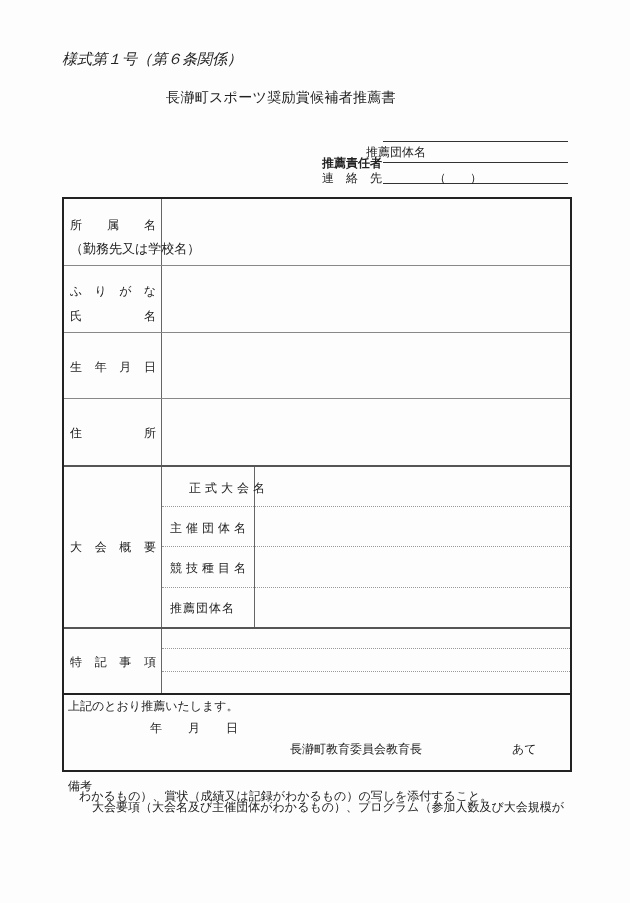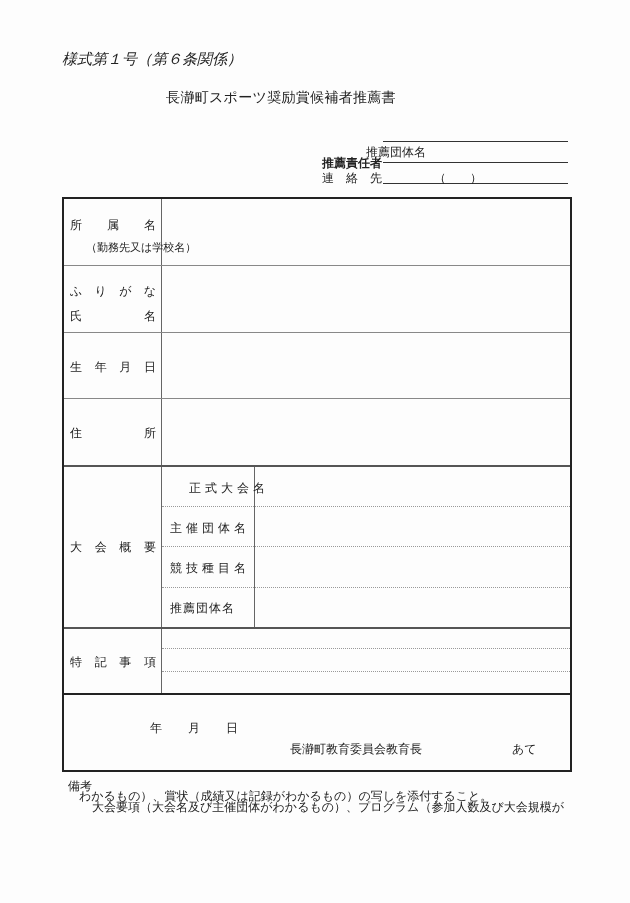--- a/index.html
+++ b/index.html
@@ -59,21 +59,21 @@
   <div class="hline dash" style="left:98px; width:408px; top:449px;"></div>
   <div class="hline dash" style="left:98px; width:408px; top:472px;"></div>
   <div class="hline thick" style="left:0; width:506px; top:494px; border-top-color:#222;"></div>
 
   <div class="cell-label" style="left:6px; top:18px;">
     <div class="spread">
         <span>所</span>
         <span>属</span>
         <span>名</span>
       </div>
-    <div style="font-size:11px; margin-top:6px;margin-left:16px;">（勤務先又は学校名）</div>
+    <div style="font-size:13px; margin-top:6px;">（勤務先又は学校名）</div>
   </div>
   <div class="abs" style="left:99px; top:0; width:405px; height:66px;"></div>
 
   <div class="cell-label" style="left:6px; top:84px;">
     <div class="spread">
         <span>ふ</span>
         <span>り</span>
         <span>が</span>
         <span>な</span>
       </div>
@@ -122,20 +122,21 @@
   <div class="cell-label" style="left:6px; top:455px;">
     <div class="spread">
         <span>特</span>
         <span>記</span>
         <span>事</span>
         <span>項</span>
       </div>
   </div>
   <div class="abs" style="left:99px; top:430px; width:405px; height:64px;"></div>
 
+  <div class="cell-label" style="left:4px; top:499px;">上記のとおり推薦いたします。</div>
   <div class="cell-label" style="left:86px; top:521px;">年</div>
   <div class="cell-label" style="left:124px; top:521px;">月</div>
   <div class="cell-label" style="left:162px; top:521px;">日</div>
   <div class="cell-label" style="left:226px; top:542px;">長瀞町教育委員会教育長</div>
   <div class="cell-label" style="left:448px; top:542px;">あて</div>
 </div>
 
 <div class="abs notes" style="left:62px; top:778px;">備考</div>
 <div class="abs notes" style="left:86px; top:799px;">大会要項（大会名及び主催団体がわかるもの）、プログラム（参加人数及び大会規模が</div>
 <div class="abs notes" style="left:73px; top:788px;">わかるもの）、賞状（成績又は記録がわかるもの）の写しを添付すること。</div>

